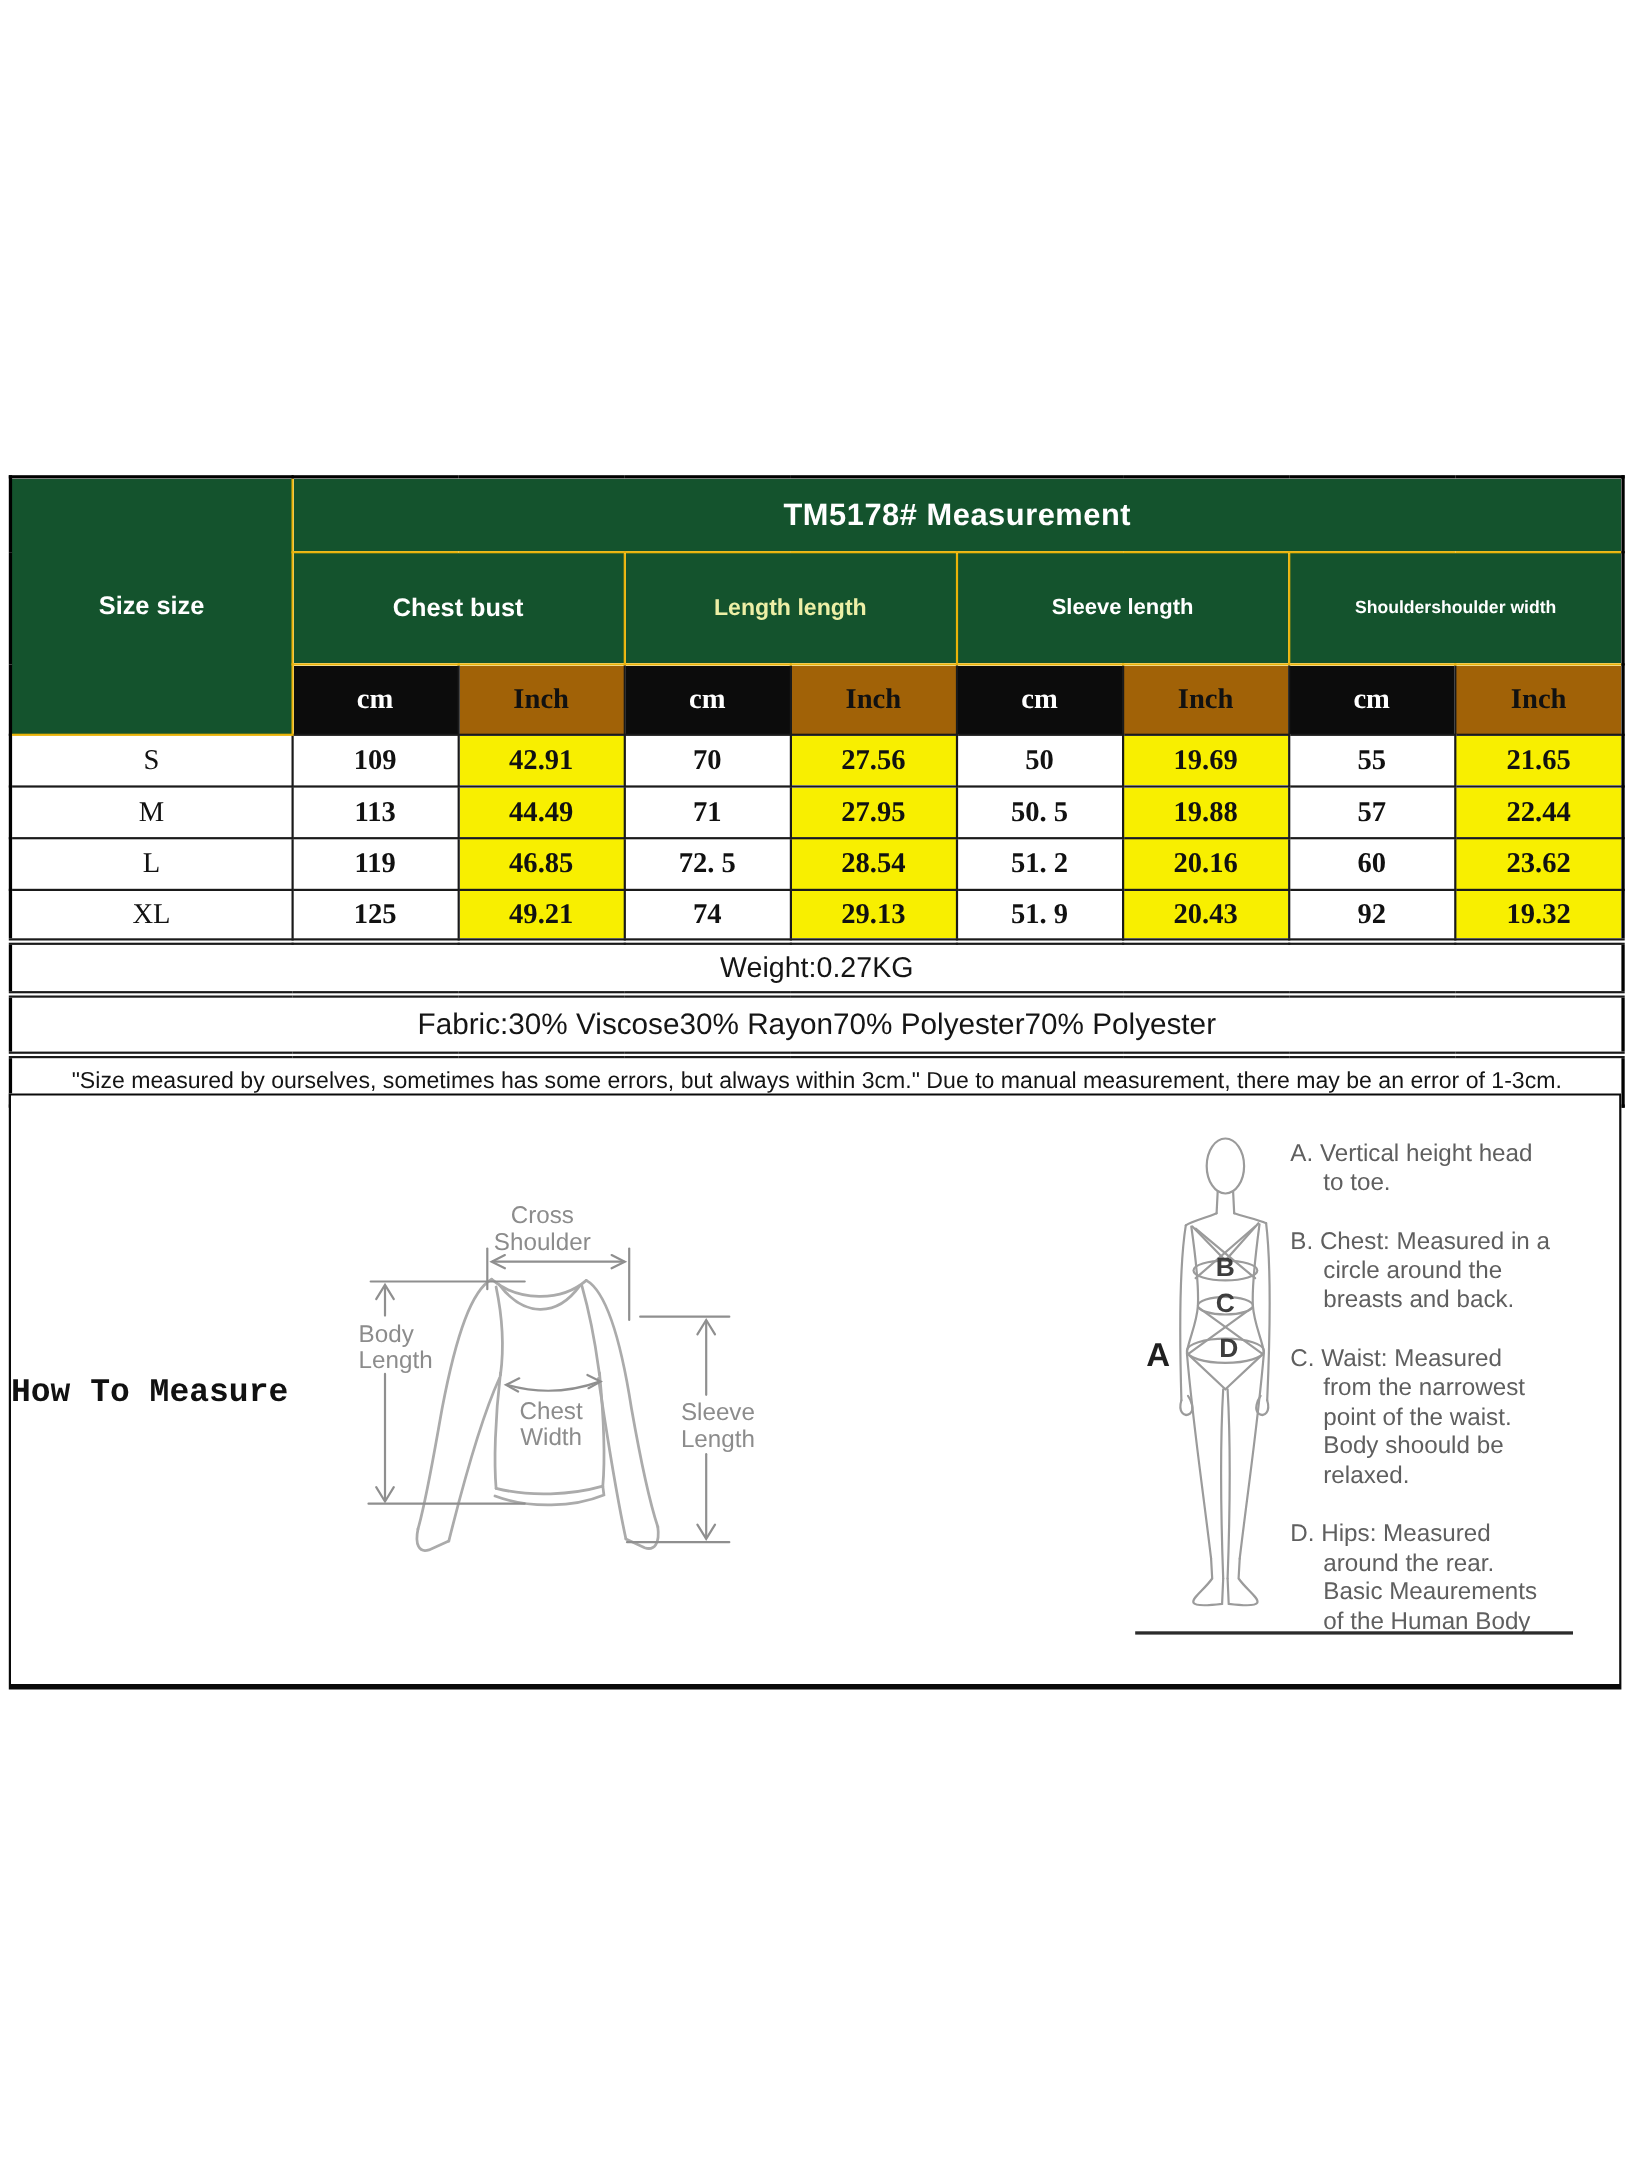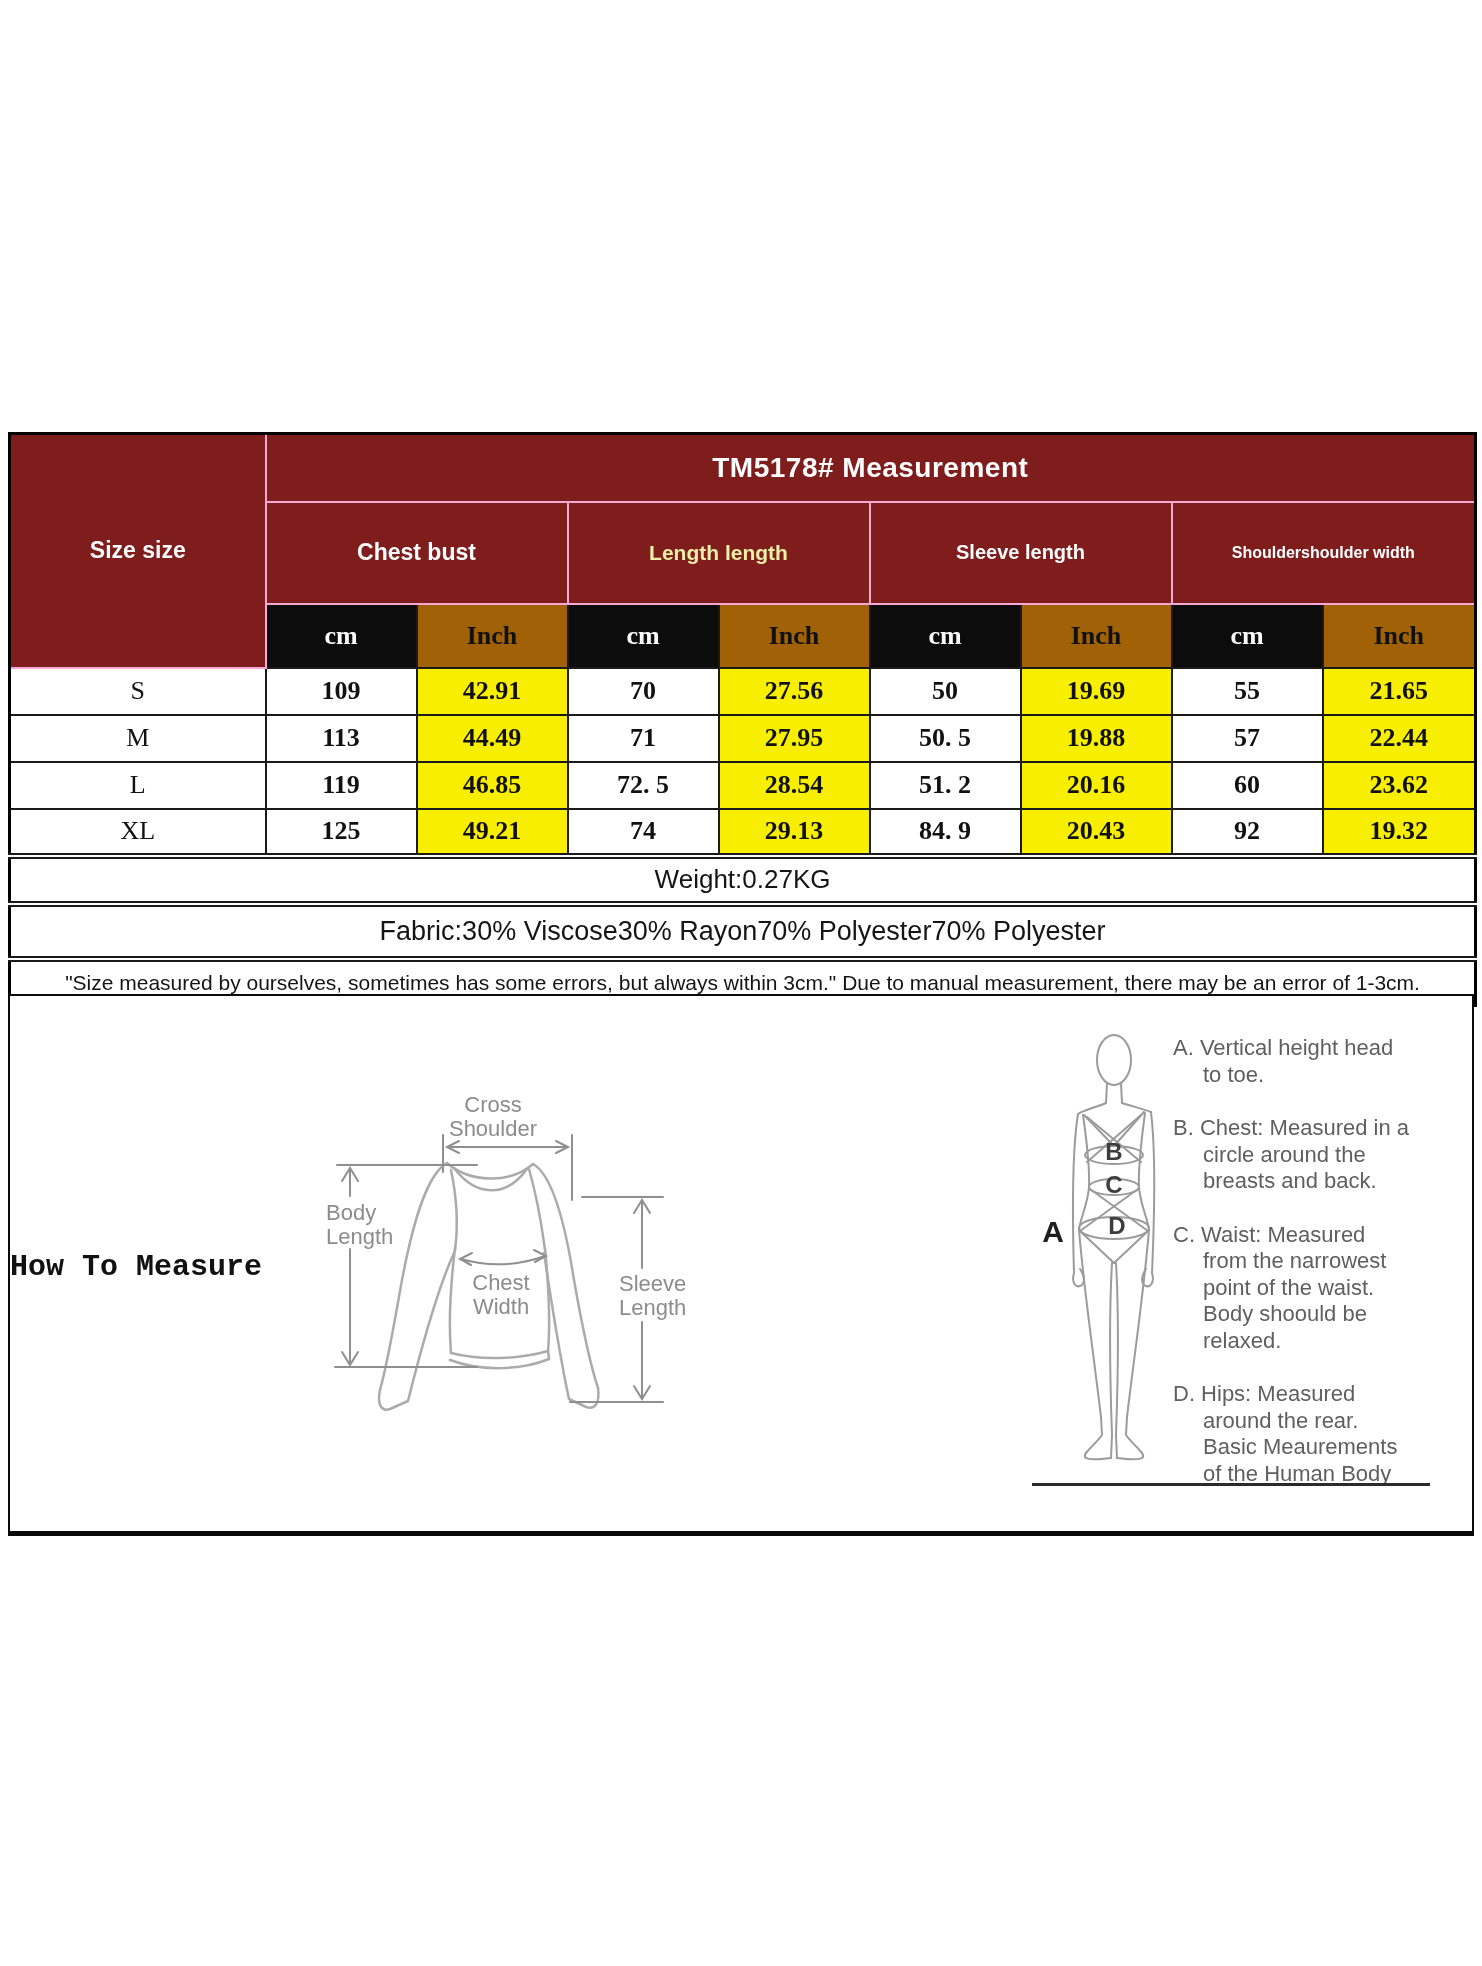--- a/index.html
+++ b/index.html
@@ -7,21 +7,21 @@
   .page { position:relative; width:1482px; height:1966px; background:#fff; overflow:hidden; }
 
   
   table.size-table {
     position:absolute; left:8px; top:432px; width:1466px;
     border-collapse:collapse; table-layout:fixed;
     border:3px solid #000;
   }
   table.size-table td { text-align:center; vertical-align:middle; overflow:hidden; }
 
-  .c-black  { background:#7f1d1d; color:#fff; border:2px solid #f9a8d4; }
+  .c-black  { background:#14532d; color:#fff; border:2px solid #eab308; }
   .c-size   { font-weight:bold; font-size:23px; }
   .c-title  { font-weight:bold; font-size:28px; letter-spacing:0.5px; }
   .g-chest  { font-weight:bold; font-size:23px; }
   .g-length { font-weight:bold; font-size:21px; color:#edefa6; }
   .g-sleeve { font-weight:bold; font-size:20px; }
   .g-shoulder { font-weight:bold; font-size:16px; }
 
   .c-cm {
     background:#0c0c0c; color:#fff; font-family:"Liberation Serif", serif;
     font-weight:bold; font-size:26px;
@@ -146,21 +146,21 @@
         <td class="v y">20.16</td>
         <td class="v">60</td>
         <td class="v y">23.62</td>
       </tr>
       <tr class="r-data" style="height:47px">
         <td class="c-sizeval">XL</td>
         <td class="v">125</td>
         <td class="v y">49.21</td>
         <td class="v">74</td>
         <td class="v y">29.13</td>
-        <td class="v">84. 9</td>
+        <td class="v">51. 9</td>
         <td class="v y">20.43</td>
         <td class="v">92</td>
         <td class="v y">19.32</td>
       </tr>
 
       <tr class="r-weight" style="height:48px">
         <td colspan="9">Weight:0.27KG</td>
       </tr>
       <tr class="r-fabric" style="height:55px">
         <td colspan="9">Fabric:30% Viscose30% Rayon70% Polyester70% Polyester</td>

